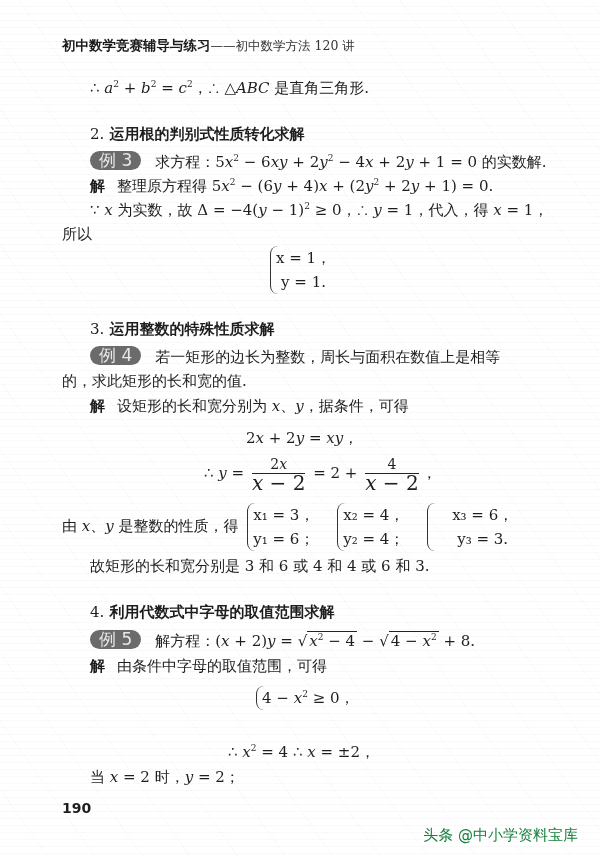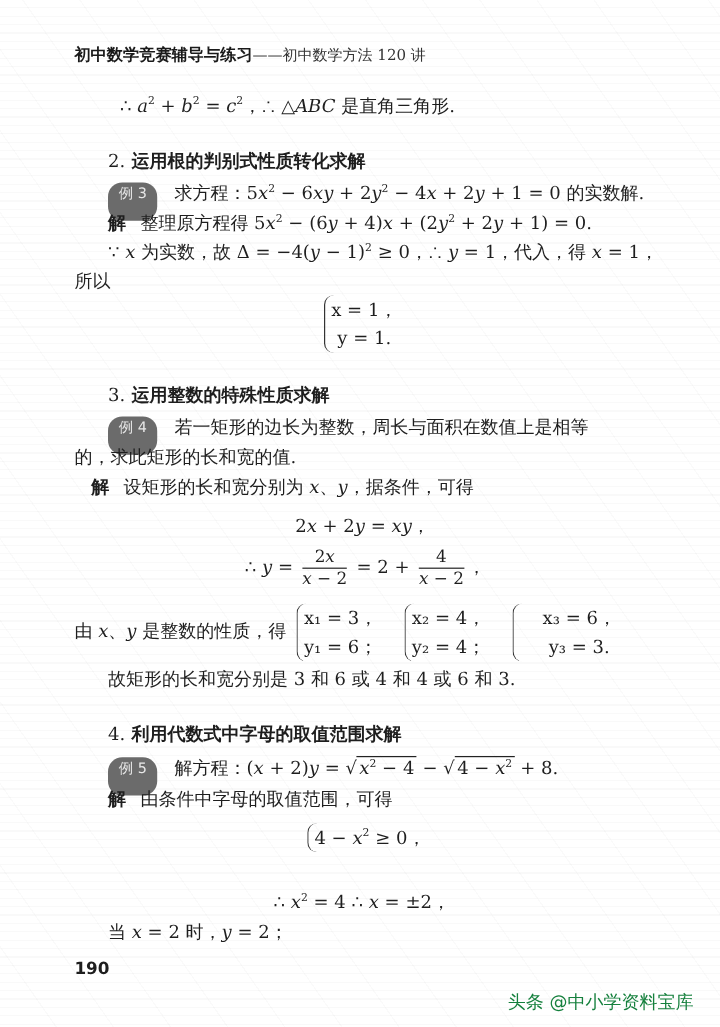--- a/index.html
+++ b/index.html
@@ -27,58 +27,58 @@
     }
     .header .sub { font-weight: normal; font-family: "DejaVu Serif", serif; font-size: 12.5px; color: #333; }
     .line { font-size: 15px; line-height: 20px; }
     .section {
       font-family: "DejaVu Sans", "Liberation Sans", sans-serif;
       font-weight: bold; font-size: 15px;
     }
     .section .num { font-weight: normal; font-family: "DejaVu Serif", serif; }
     .badge {
       display: inline-block; background: #6b6b6b; color: #e8e8e8;
-      border-radius: 12px; padding: 0 9px; height: 32px; line-height: 19px;
-      font-size: 12px; margin-right: 14px; vertical-align: 1px;
+      border-radius: 12px; padding: 0 9px; height: 19px; line-height: 19px;
+      font-size: 17px; margin-right: 14px; vertical-align: 1px;
       font-family: "DejaVu Sans", sans-serif;
     }
     .jie { font-family: "DejaVu Sans", sans-serif; font-weight: bold; margin-right: 12px; }
     i.m { font-style: italic; }
     sup { font-size: 9px; vertical-align: 6px; line-height: 0; }
     .brace {
       display: inline-block; border-left: 1.5px solid #333;
       border-radius: 8px 0 0 8px; padding-left: 5px;
       vertical-align: middle;
       text-align: center;
     }
     .brace div { font-size: 15px; line-height: 24px; }
     .frac { display: inline-block; vertical-align: middle; text-align: center; margin: 0 3px; }
     .frac .n { display: block; border-bottom: 1px solid #222; padding: 0 2px; font-size: 14px; line-height: 18px; }
-    .frac .d { display: block; font-size: 14px; line-height: 18px; }
+    .frac .d { display: block; font-size: 20px; line-height: 18px; }
     .sqrt { border-top: 1px solid #222; padding: 0 2px; }
     .page-num {
       left: 62px; top: 800px; font-size: 14px;
       font-family: "DejaVu Sans", "Liberation Sans", sans-serif; font-weight: bold;
     }
     .watermark {
       right: 22px; top: 826px; font-size: 15px; color: #15803d;
       font-family: "DejaVu Sans", sans-serif;
     }
   </style>
 </head>
 <body>
 
 <div class="bg-lines"></div>
 <div class="bg-diag"></div>
 
 <div class="abs header">
   <span>初中数学竞赛辅导与练习</span><span class="sub">——</span><span class="sub">初中数学方法 120 讲</span>
 </div>
 
-<div class="abs line" style="left:90px; top:78px;margin-left:10px;">
+<div class="abs line" style="left:90px; top:78px;">
   ∴ <i class="m">a</i><sup>2</sup> + <i class="m">b</i><sup>2</sup> = <i class="m">c</i><sup>2</sup>，∴ △<i class="m">ABC</i> 是直角三角形.
 </div>
 
 <div class="abs section" style="left:90px; top:125px;">
   <span class="num">2.</span>
   <span>运用根的判别式性质转化求解</span>
 </div>
 
 <div class="abs line" style="left:90px; top:151px;">
   <span class="badge">例 3</span>求方程：5<i class="m">x</i><sup>2</sup> − 6<i class="m">xy</i> + 2<i class="m">y</i><sup>2</sup> − 4<i class="m">x</i> + 2<i class="m">y</i> + 1 = 0 的实数解.
@@ -104,21 +104,21 @@
 <div class="abs section" style="left:90px; top:320px;">
   <span class="num">3.</span>
   <span>运用整数的特殊性质求解</span>
 </div>
 
 <div class="abs line" style="left:90px; top:346px;">
   <span class="badge">例 4</span><span>若一矩形的边长为整数，周长与面积在数值上是相等</span>
 </div>
 <div class="abs line" style="left:62px; top:371px;">的，求此矩形的长和宽的值.</div>
 
-<div class="abs line" style="left:76px; top:396px;">
+<div class="abs line" style="left:90px; top:396px;">
   <span class="jie">解</span>设矩形的长和宽分别为 <i class="m">x</i>、<i class="m">y</i>，据条件，可得
 </div>
 
 <div class="abs line" style="left:246px; top:428px;">
   2<i class="m">x</i> + 2<i class="m">y</i> = <i class="m">xy</i>，
 </div>
 
 <div class="abs line" style="left:204px; top:455px;">
   ∴ <i class="m">y</i> =
   <span class="frac"><span class="n">2<i class="m">x</i></span><span class="d"><i class="m">x</i> − 2</span></span>

